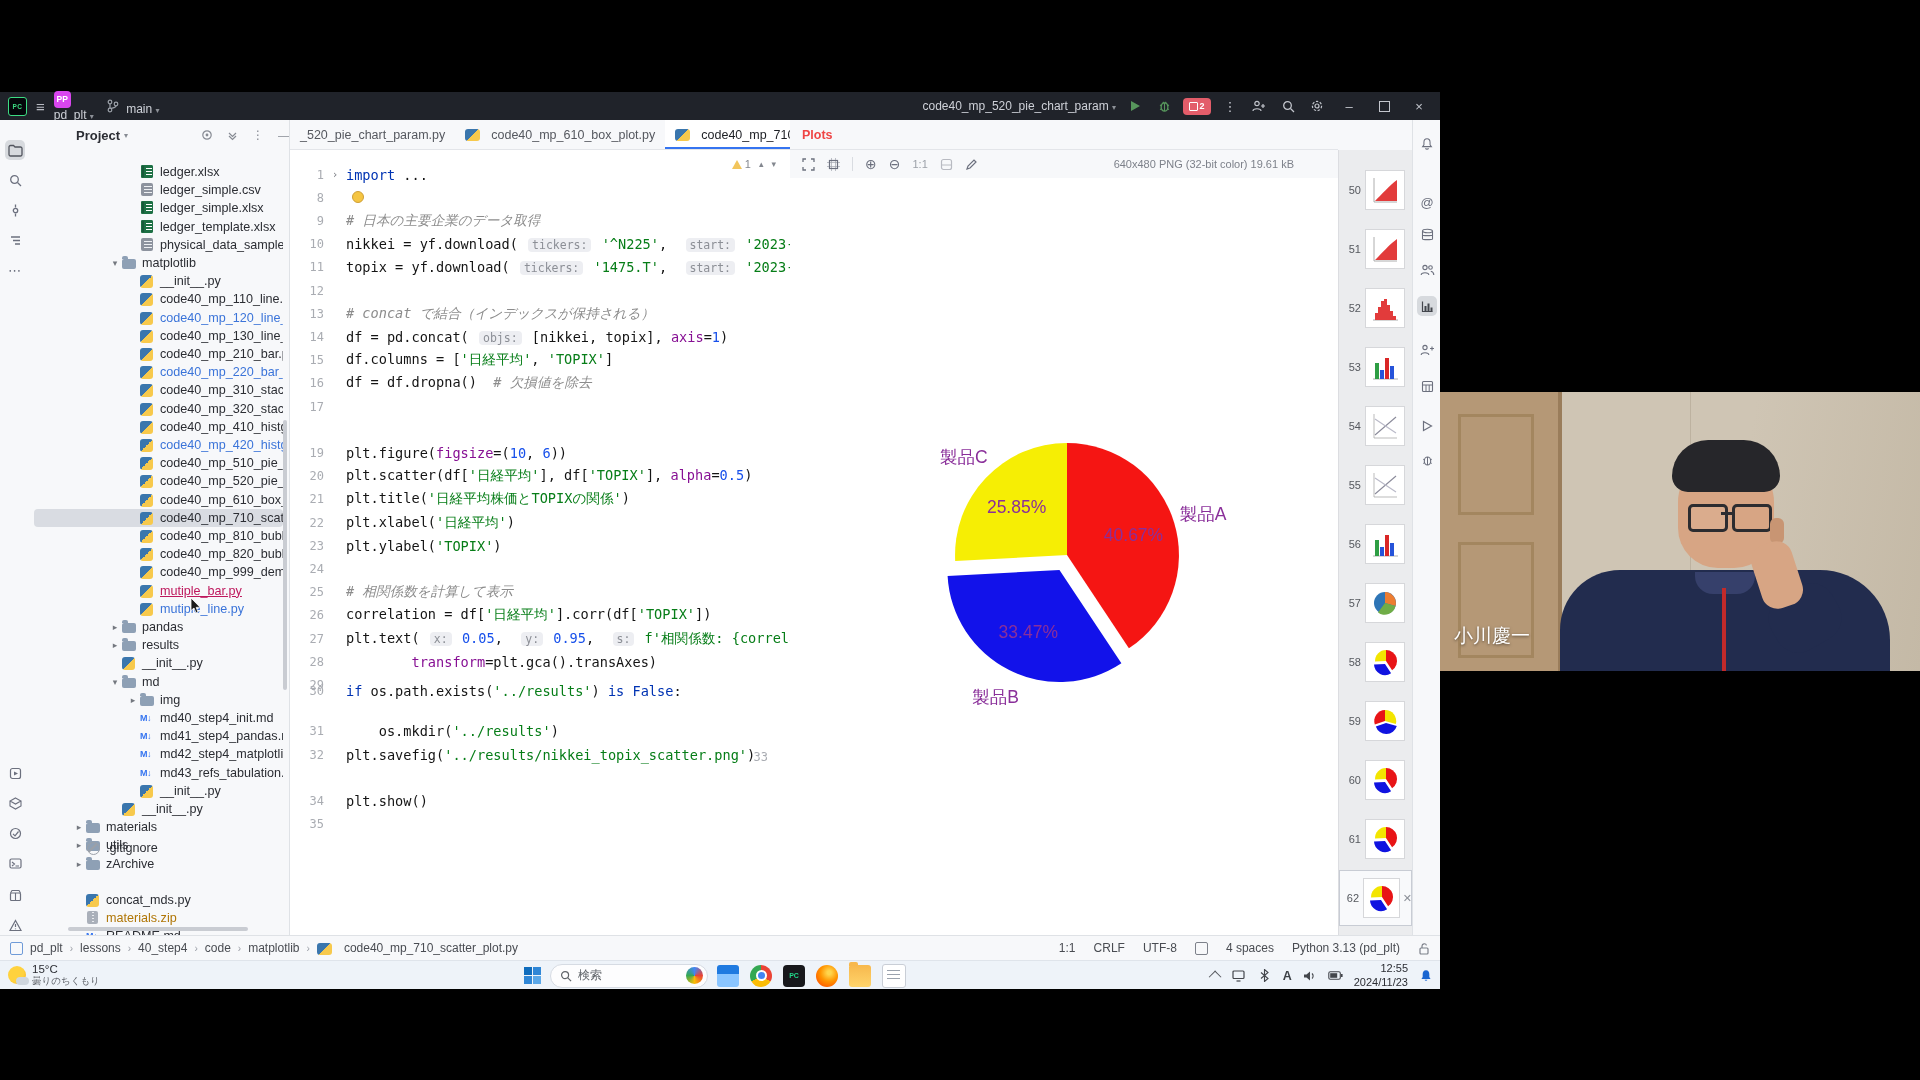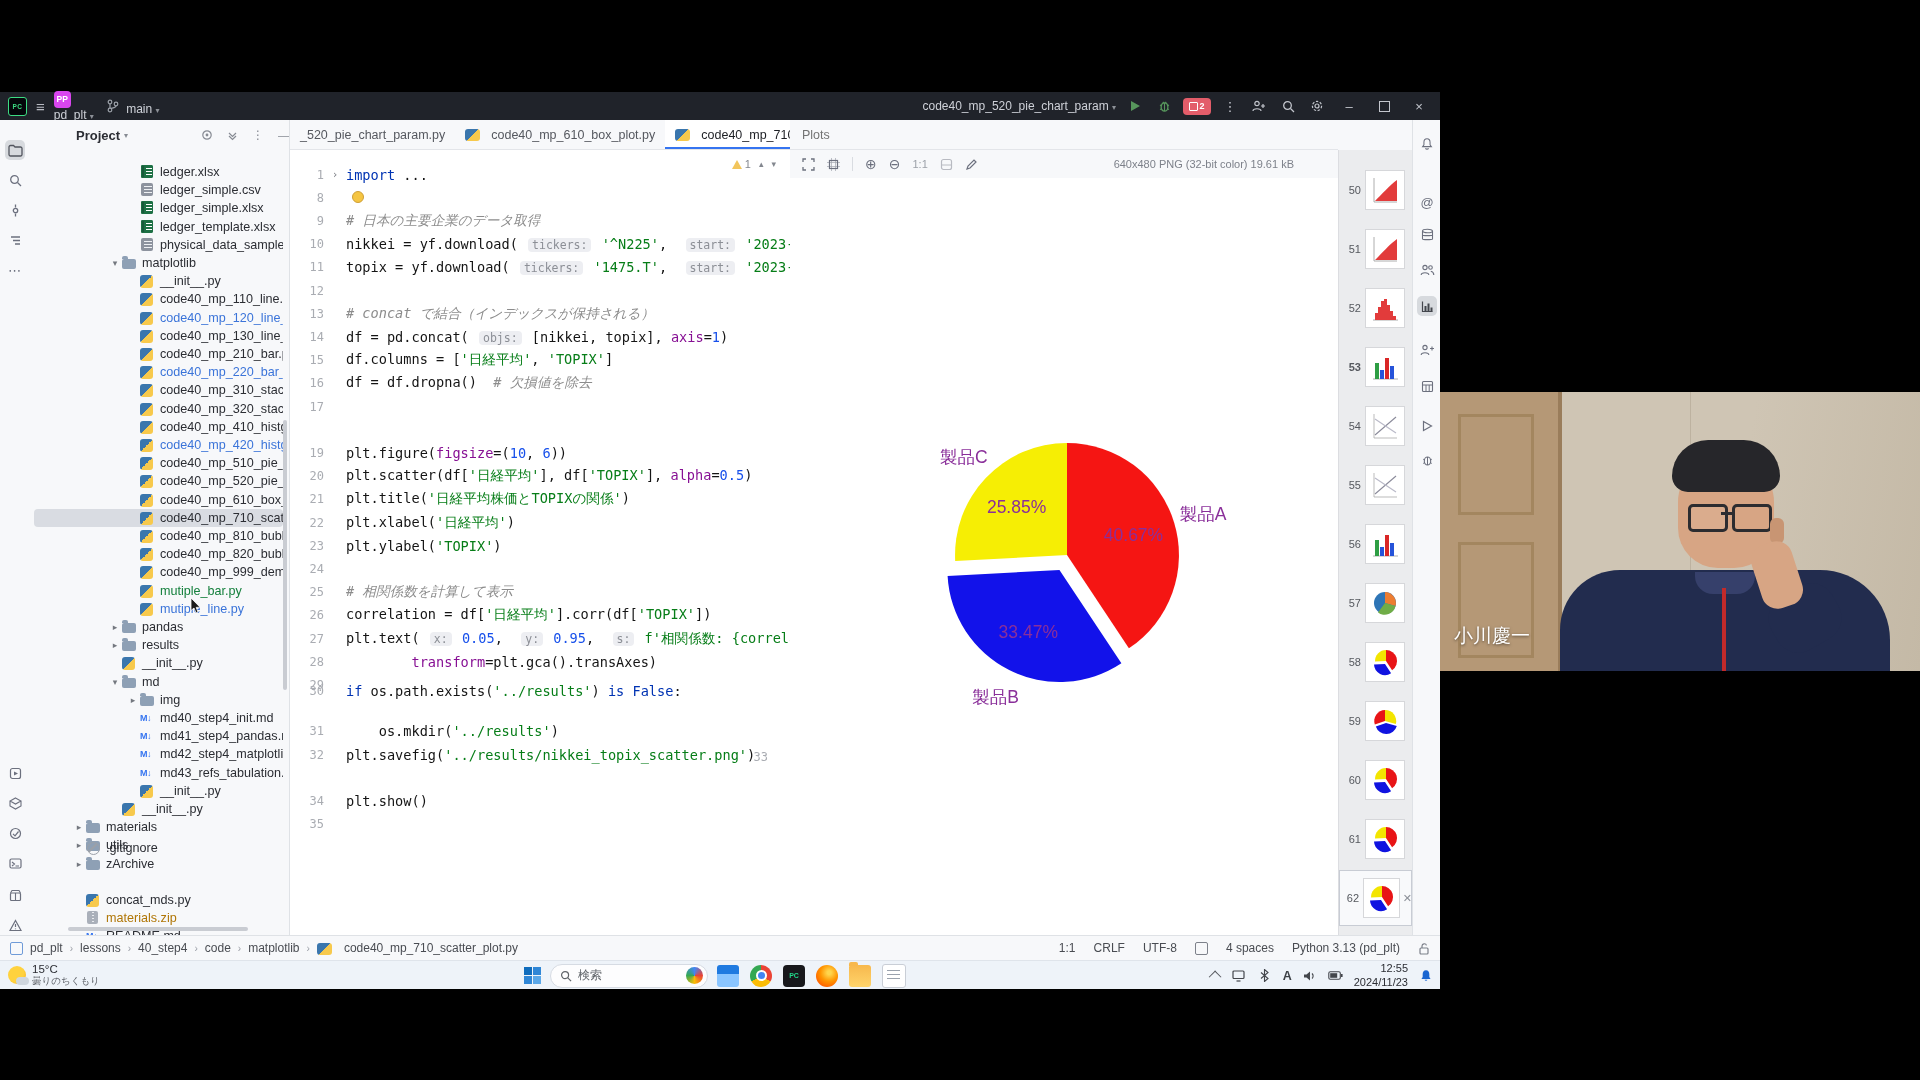--- a/index.html
+++ b/index.html
@@ -30,21 +30,21 @@
   #project{left:30px;top:28px;width:260px;height:815px;background:#f7f8fa;border-right:1px solid #dfe2e6;box-sizing:border-box;overflow:hidden;}
   #projhead{position:absolute;left:0;top:0;width:100%;height:30px;display:flex;align-items:center;padding-left:12px;box-sizing:border-box;gap:4px;}
   #projhead .title{font-weight:600;color:#2b2d33;margin-left:34px;}
   .ph-ico{color:#878b93;margin-left:10px;font-size:12px;display:inline-flex;align-items:center;}
   #tree{position:absolute;left:0;top:30px;width:100%;height:785px;overflow:hidden;}
   .trow{position:absolute;left:4px;right:6px;height:18.2px;display:flex;align-items:center;border-radius:4px;
         white-space:nowrap;overflow:hidden;font-size:12.6px;color:#2b2d33;}
   .trow.sel{background:#d9dce2;}
   .chev{width:14px;font-size:9px;color:#74787f;text-align:center;flex:0 0 14px;}
   .fico{width:15px;height:14px;flex:0 0 15px;margin-right:5px;position:relative;}
-  .t-blue{color:#3b74d9;} .t-green{color:#15803d;} .t-orange{color:#b07606;}
+  .t-blue{color:#3b74d9;} .t-green{color:#be185d;text-decoration:underline;} .t-orange{color:#b07606;}
   
   .i-py{background:linear-gradient(135deg,#3a76ad 50%,#f7c94c 50%);border-radius:3px;width:13px;height:13px;margin-top:1px;}
   .i-xl{background:#1d7044;border-radius:2px;width:12px;height:13px;margin-left:1px;
         box-shadow:inset 0 0 0 1px #1d7044, inset 3px 0 0 #17593a;}
   .i-xl:after{content:"";position:absolute;left:5px;top:3px;width:6px;height:7px;
         background:linear-gradient(#fff 1px,transparent 1px) 0 0/6px 3px;}
   .i-csv{background:#8d939e;border-radius:2px;width:12px;height:13px;margin-left:1px;}
   .i-csv:after{content:"";position:absolute;left:3px;top:3px;width:8px;height:8px;
         background:linear-gradient(#eef0f3 1px,transparent 1px) 0 0/8px 3px;}
   .i-fold{width:14px;height:10px;background:#8ea0b5;border-radius:2px;margin-top:3px;position:relative;}
@@ -70,21 +70,21 @@
   .ctext{white-space:pre;color:#141414;}
   .ctext .k{color:#0033b3;} .ctext .s{color:#067d17;} .ctext .n{color:#1750eb;}
   .ctext .c{color:#8c8c8c;font-style:italic;} .ctext .p{color:#871094;}
   .ctext .h{background:#edeef2;color:#8c8f96;border-radius:4px;padding:0 4px;font-size:11.5px;margin:0 2px;}
   .bulb{display:inline-block;width:10px;height:10px;border-radius:50%;background:#f5c542;border:1px solid #cf9f36;margin-left:6px;}
   #inspect{position:absolute;right:14px;top:8px;display:flex;align-items:center;gap:8px;color:#83878f;font-size:11px;}
   .warn-tri{width:0;height:0;border-left:5px solid transparent;border-right:5px solid transparent;border-bottom:9px solid #f2c55c;display:inline-block;}
   
   #plots{left:790px;top:28px;width:548px;height:815px;background:#f7f8fa;}
   #plotshead{position:absolute;left:0;top:0;width:100%;height:30px;display:flex;align-items:center;padding-left:12px;box-sizing:border-box;border-bottom:1px solid #e3e5e9;}
-  #plotshead .title{font-weight:400;font-size:12.5px;color:#737373;}
+  #plotshead .title{font-weight:700;font-size:12.5px;color:#ef4444;}
   #plotbar{position:absolute;left:0;top:30px;width:100%;height:28px;display:flex;align-items:center;gap:12px;padding:0 12px;box-sizing:border-box;color:#6c707e;}
   #plotbar .sep{width:1px;height:14px;background:#d9dce1;}
   #plotbar .info{position:absolute;right:44px;color:#7d818a;font-size:11px;}
   #canvas{position:absolute;left:0;top:58px;width:100%;height:757px;background:#fff;}
   .pietxt{font-size:17.5px;}
   
   #thumbs{left:1338px;top:58px;width:74px;height:785px;background:#ebecee;border-left:1px solid #dcdde1;box-sizing:border-box;}
   .throw{position:absolute;left:0;width:100%;height:56px;display:flex;align-items:center;}
   .throw .num{width:22px;text-align:right;font-size:11px;color:#55585e;margin-right:4px;}
   .throw .box{width:38px;height:38px;background:#fff;border:1px solid #d6d7da;display:flex;align-items:center;justify-content:center;}
@@ -861,21 +861,21 @@
                 <rect x="8" y="14" width="3" height="13"></rect>
                 <rect x="11" y="8" width="3" height="19"></rect>
                 <rect x="14" y="6" width="3" height="21"></rect>
                 <rect x="17" y="12" width="3" height="15"></rect>
                 <rect x="20" y="18" width="3" height="9"></rect>
                 <rect x="23" y="23" width="3" height="4"></rect>
               </g>
             </svg>
           </span>
         </div>
-        <div class="throw" style="top: 189px; font-weight: bold;">
+        <div class="throw" style="top: 189px;">
           <span class="num">53</span>
           <span class="box">
             <svg width="30" height="30" viewBox="0 0 30 30">
               <line x1="3" y1="27" x2="28" y2="27" stroke="#999" stroke-width="0.8"></line>
               <rect x="5" y="11" width="4" height="16" fill="#2e9e44"></rect>
               <rect x="10" y="18" width="4" height="9" fill="#2653d9"></rect>
               <rect x="15" y="6" width="4" height="21" fill="#d92626"></rect>
               <rect x="20" y="14" width="4" height="13" fill="#2653d9"></rect>
             </svg>
           </span>

